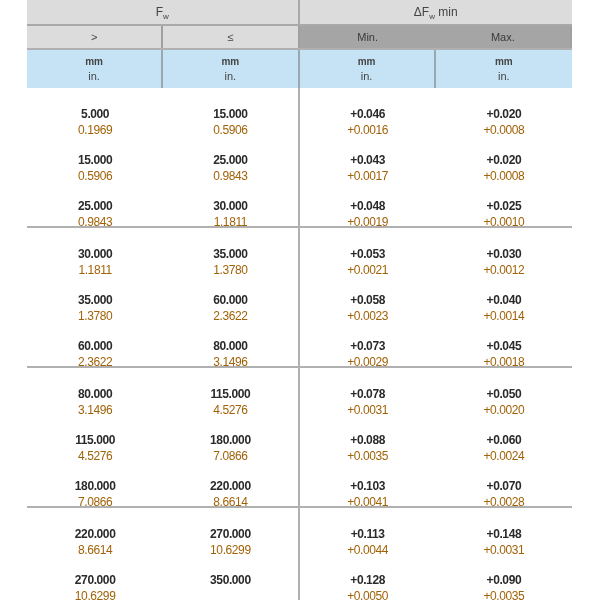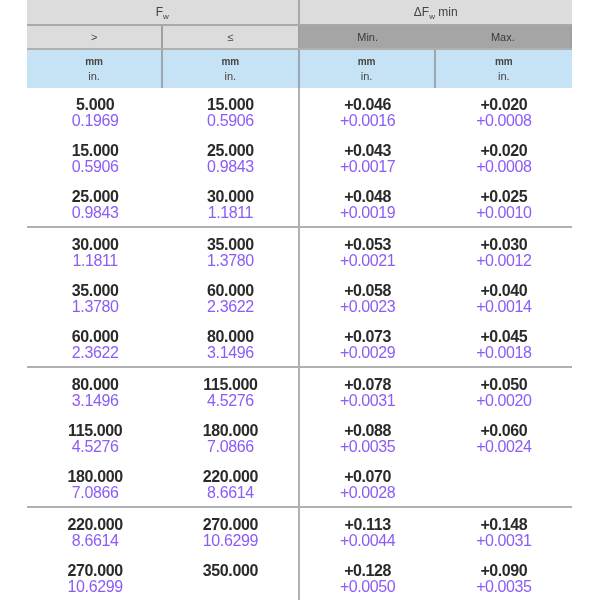--- a/index.html
+++ b/index.html
@@ -23,23 +23,23 @@
     .h2 .sep { border-right: 2px solid #a0a0a0; }
 
     .units { height: 38px; background: #c6e3f5; }
     .units .cell { font-size: 11px; line-height: 14px; padding-top: 5px; color: #444; }
     .units .cell b { font-weight: bold; font-size: 10px; display: block; }
     .units .sep { border-right: 2px solid #9aa7b0; }
 
     .group { border-bottom: 2px solid #b0b0b0; }
     .group.last { border-bottom: none; }
     .drow { height: 46px; }
-    .drow .cell { padding-top: 9px; font-size: 16px; line-height: 16px; }
+    .drow .cell { padding-top: 18px; font-size: 12px; line-height: 16px; }
     .drow .cell .mm { font-weight: bold; color: #2a2a2a; display: block; letter-spacing: -0.4px; }
-    .drow .cell .in { color: #8b5cf6; display: block; letter-spacing: -0.4px; text-align: center; }
+    .drow .cell .in { color: #a16207; display: block; letter-spacing: -0.4px; text-align: center; }
     .drow .mid { border-right: 2px solid #b0b0b0; }
     .groups { position: relative; }
   </style>
 </head>
 <body>
 
 <div class="table">
 
   <div class="row h1">
     <div class="cell half left">
@@ -223,20 +223,24 @@
   <div class="row drow">
     <div class="cell c">
             <span class="mm">180.000</span>
             <span class="in">7.0866</span>
           </div>
     <div class="cell c mid">
             <span class="mm">220.000</span>
             <span class="in">8.6614</span>
           </div>
     <div class="cell c">
+            <span class="mm">+0.103</span>
+            <span class="in">+0.0041</span>
+          </div>
+    <div class="cell c">
             <span class="mm">+0.070</span>
             <span class="in">+0.0028</span>
           </div>
   </div>
 </div>
       <div class="group last">
   <div class="row drow">
     <div class="cell c">
             <span class="mm">220.000</span>
             <span class="in">8.6614</span>

